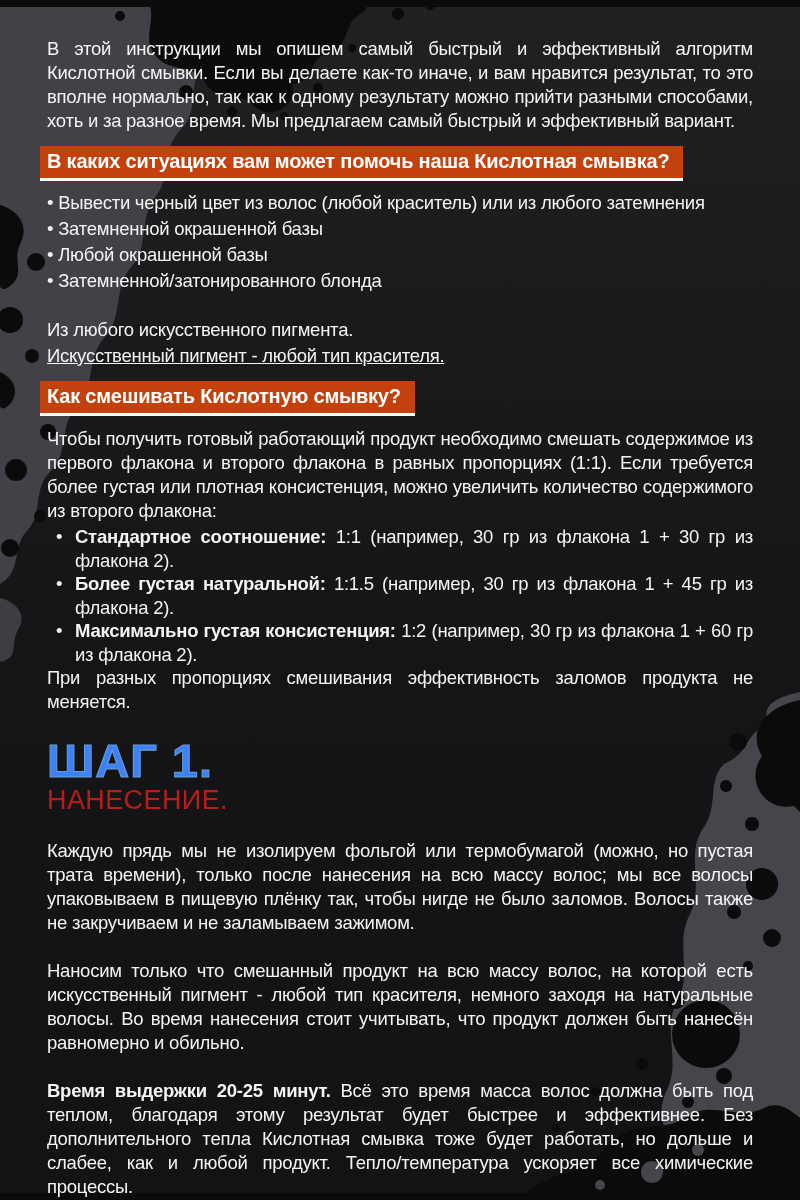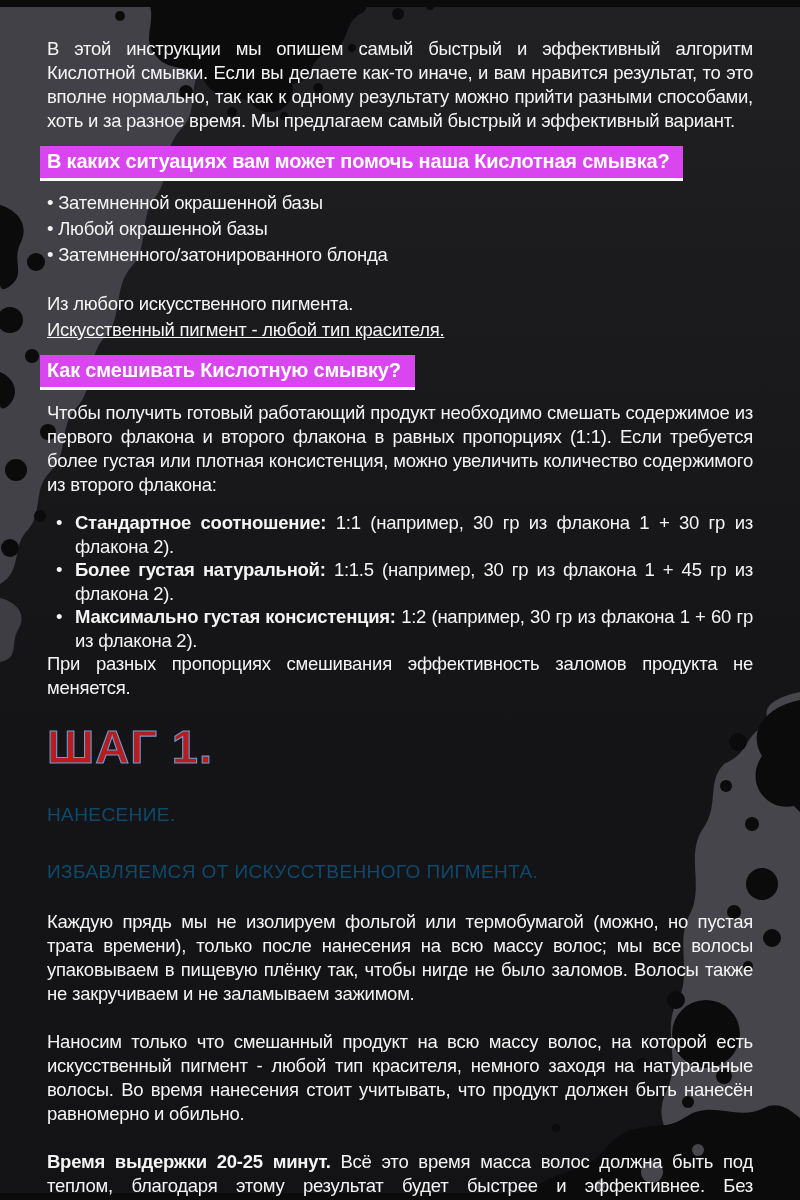--- a/index.html
+++ b/index.html
@@ -30,41 +30,41 @@
     line-height: 24px;
     letter-spacing: -0.25px;
     text-align: justify;
     hyphens: auto;
   }
   .intro { margin-top: 37px; }
   .strip-heading {
     display: inline-block;
     margin: 13px 0 0 -7px;
     padding: 3px 14px 5px 7px;
-    background: #d946ef;
+    background: #c2410c;
     border-bottom: 3px solid #fbfbfb;
     color: #ffffff;
     font-size: 20px;
     line-height: 24px;
     font-weight: 700;
     letter-spacing: -0.2px;
   }
   .sit-list { margin-top: 9px; }
   .sit-item {
     margin: 0;
     font-size: 18.5px;
     line-height: 26px;
     letter-spacing: -0.25px;
     text-align: justify;
   }
   .sit-item::before { content: "\2022  "; white-space: pre; }
   .note-first { margin-top: 23px; line-height: 26px; }
   .note-line { line-height: 26px; text-decoration: underline; }
   .after-heading { margin-top: 11px; }
-  .mix-list { margin-top: 14px; }
+  .mix-list { margin-top: 2px; }
   .mix-item {
     position: relative;
     margin: 0;
     padding-left: 28px;
     font-size: 18.5px;
     line-height: 23.5px;
     letter-spacing: -0.25px;
     text-align: justify;
   }
   .mix-item::before {
@@ -74,29 +74,28 @@
   .mix-item b, .timing b { font-weight: 700; }
   .step {
     margin-top: 22px;
   }
   .step-title {
     margin: 0;
     font-size: 47px;
     line-height: 50px;
     font-weight: 800;
     letter-spacing: 1px;
-    color: #b91c1c;
+    color: #3b82f6;
     -webkit-text-stroke: 1.1px #689cd4;
   }
   .step-sub {
-    font-size: 19px;
+    font-size: 27px;
     line-height: 29px;
     letter-spacing: 0.4px;
-    color: #0c4a6e;
-    margin-top: 28px;
+    color: #b91c1c;
   }
   .para-gap { margin-top: 24px; }
 </style>
 </head>
 <body>
 
 <svg class="bg-art" viewBox="0 0 800 1200" aria-hidden="true">
 
   <path fill="#414147" d="M0,6 L300,6 C280,18 252,14 246,34 C238,56 210,48 200,68 C188,92 198,112 182,128 C160,150 172,176 156,196 C138,218 150,246 132,266 C112,288 124,318 104,338 C86,358 96,388 76,408 C58,428 70,452 50,472 C32,490 44,514 26,532 C12,548 22,572 0,584 Z"></path>
   <path fill="#3d3d43" d="M0,598 C16,602 28,614 18,630 C10,644 20,658 0,662 Z"></path>
@@ -153,23 +152,24 @@
   <rect x="0" y="1193" width="800" height="7" fill="#0b0b0c"></rect>
 </svg>
 
 <main class="content">
 
   <p class="body-text intro">В этой инструкции мы опишем самый быстрый и эффективный алгоритм Кислотной смывки. Если вы делаете как-то иначе, и вам нравится результат, то это вполне нормально, так как к одному результату можно прийти разными способами, хоть и за разное время. Мы предлагаем самый быстрый и эффективный вариант.</p>
 
   <h2 class="strip-heading">В каких ситуациях вам может помочь наша Кислотная смывка?</h2>
 
   <div class="sit-list">
+    <p class="sit-item">Вывести черный цвет из волос (любой краситель) или из любого затемнения</p>
     <p class="sit-item">Затемненной окрашенной базы</p>
     <p class="sit-item">Любой окрашенной базы</p>
-    <p class="sit-item">Затемненного/затонированного блонда</p>
+    <p class="sit-item">Затемненной/затонированного блонда</p>
   </div>
 
   <p class="body-text note-first">Из любого искусственного пигмента.</p>
   <p class="body-text note-line">Искусственный пигмент - любой тип красителя.</p>
 
   <h2 class="strip-heading" style="margin-top:12px">Как смешивать Кислотную смывку?</h2>
 
   <p class="body-text after-heading">Чтобы получить готовый работающий продукт необходимо смешать содержимое из первого флакона и второго флакона в равных пропорциях (1:1). Если требуется более густая или плотная консистенция, можно увеличить количество содержимого из второго флакона:</p>
 
   <div class="mix-list">
@@ -182,21 +182,20 @@
     <div class="mix-item">
       <b>Максимально густая консистенция:</b><span> 1:2 (например, 30 гр из флакона 1 + 60 гр из флакона 2).</span>
     </div>
   </div>
 
   <p class="body-text">При разных пропорциях смешивания эффективность заломов продукта не меняется.</p>
 
   <section class="step">
     <h1 class="step-title">ШАГ 1.</h1>
     <div class="step-sub">НАНЕСЕНИЕ.</div>
-    <div class="step-sub">ИЗБАВЛЯЕМСЯ ОТ ИСКУССТВЕННОГО ПИГМЕНТА.</div>
   </section>
 
   <p class="body-text para-gap">Каждую прядь мы не изолируем фольгой или термобумагой (можно, но пустая трата времени), только после нанесения на всю массу волос; мы все волосы упаковываем в пищевую плёнку так, чтобы нигде не было заломов. Волосы также не закручиваем и не заламываем зажимом.</p>
 
   <p class="body-text para-gap">Наносим только что смешанный продукт на всю массу волос, на которой есть искусственный пигмент - любой тип красителя, немного заходя на натуральные волосы. Во время нанесения стоит учитывать, что продукт должен быть нанесён равномерно и обильно.</p>
 
   <p class="body-text para-gap timing">
     <b>Время выдержки 20-25 минут.</b><span> Всё это время масса волос должна быть под теплом, благодаря этому результат будет быстрее и эффективнее. Без дополнительного тепла Кислотная смывка тоже будет работать, но дольше и слабее, как и любой продукт. Тепло/температура ускоряет все химические процессы.</span>
   </p>
 

